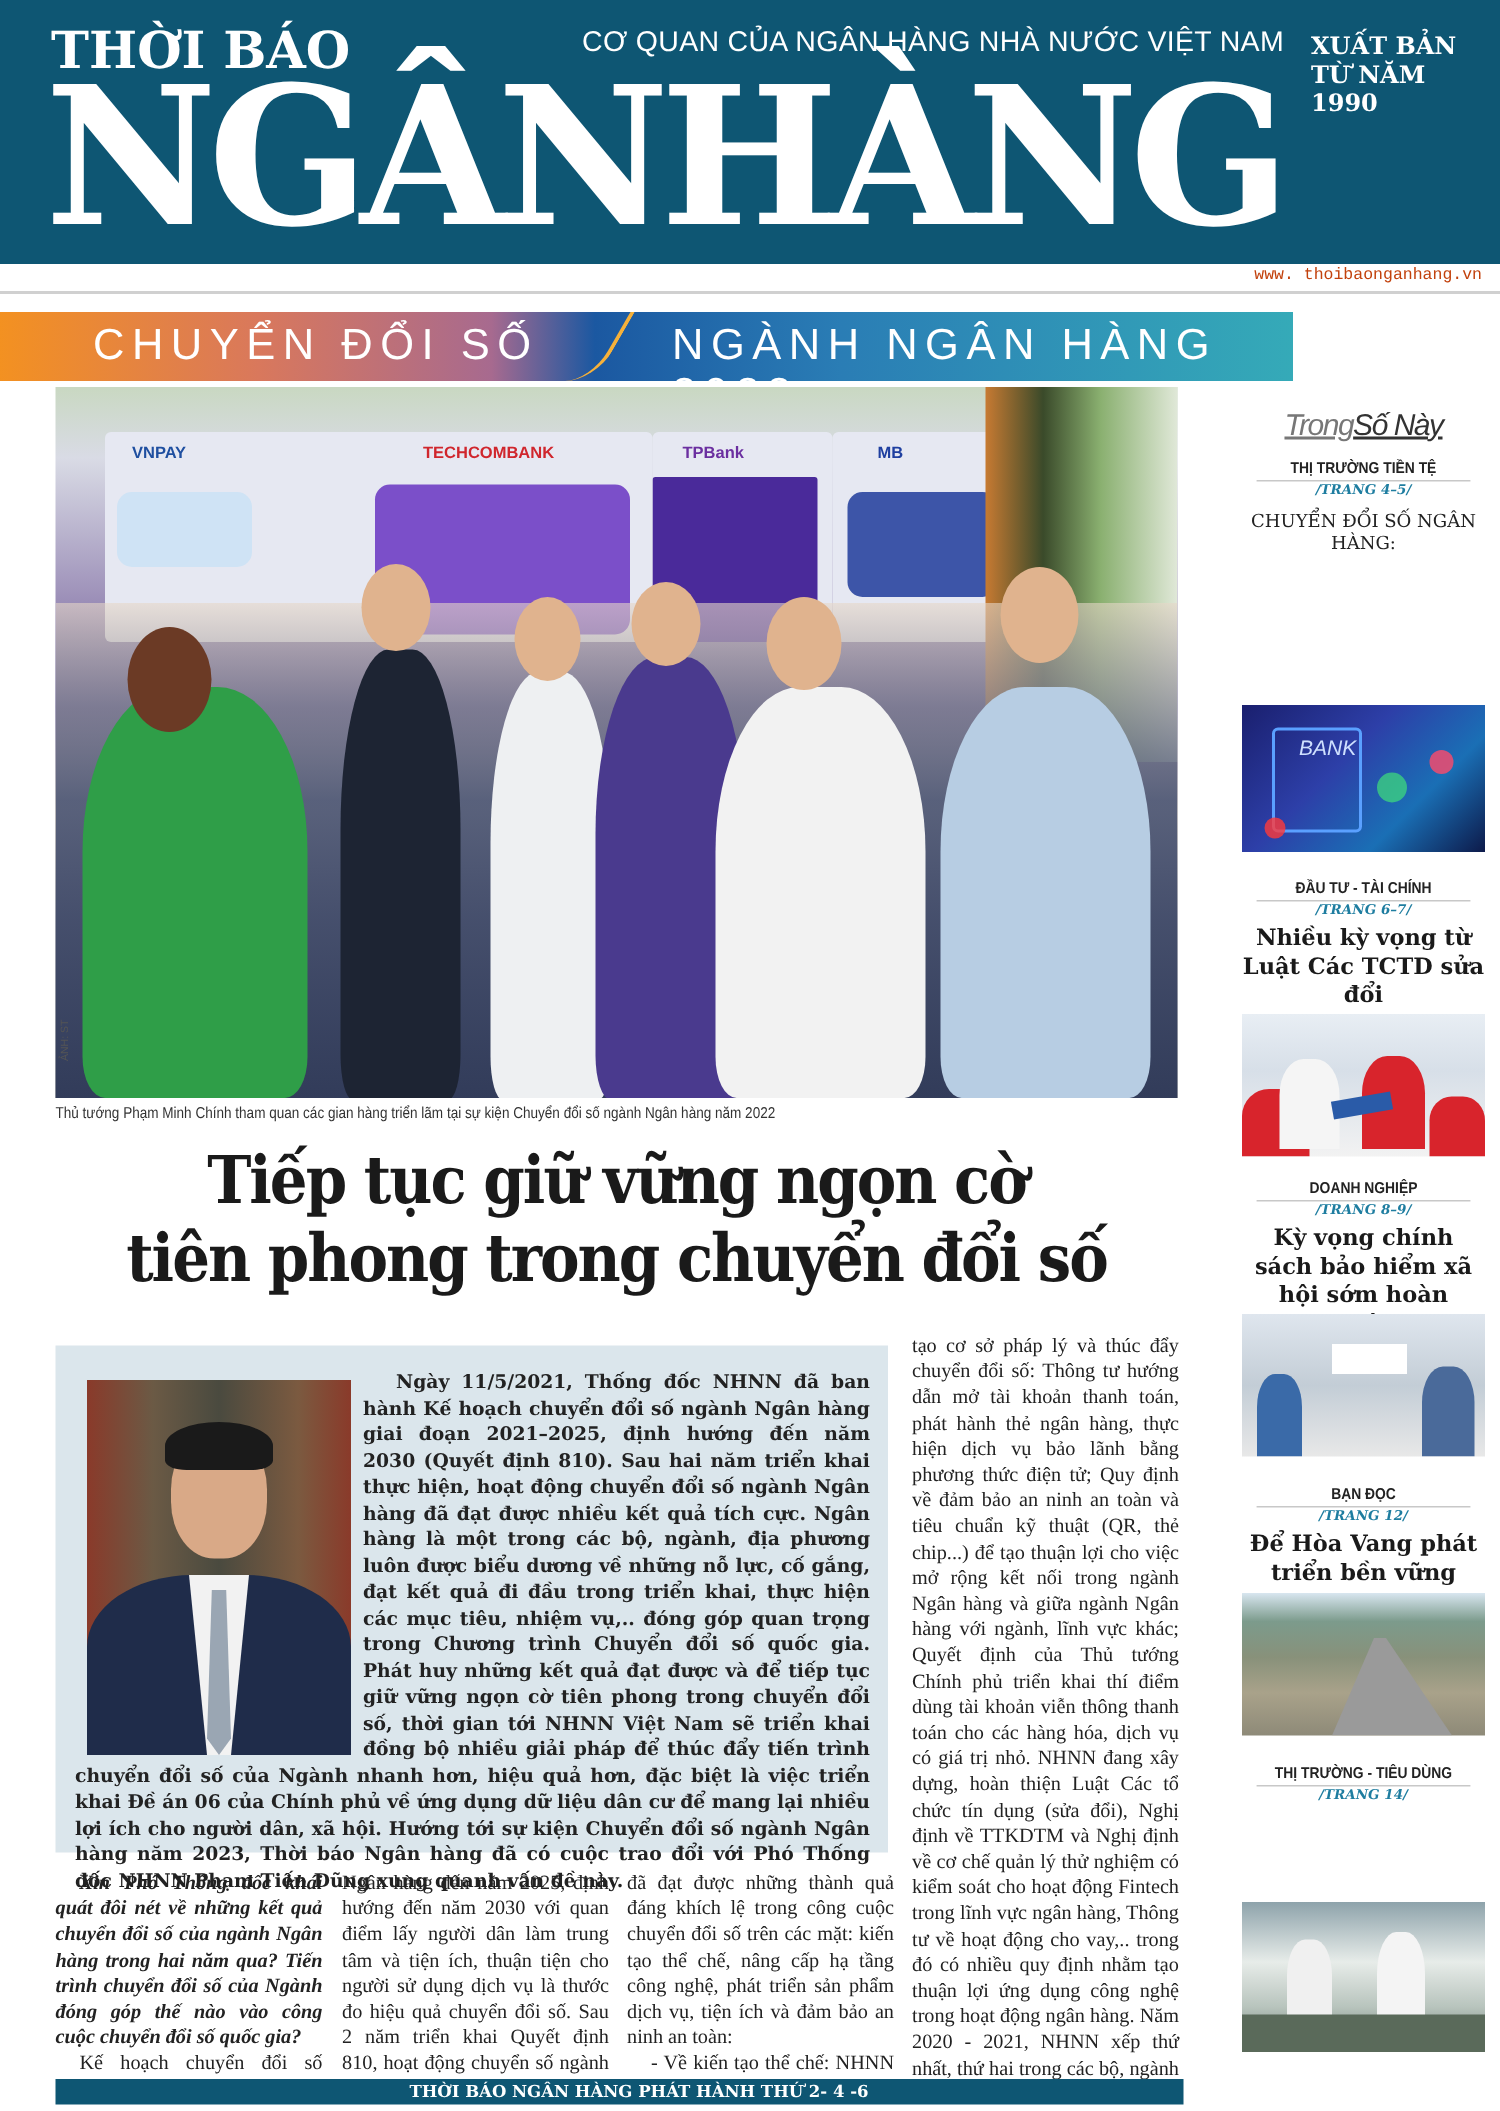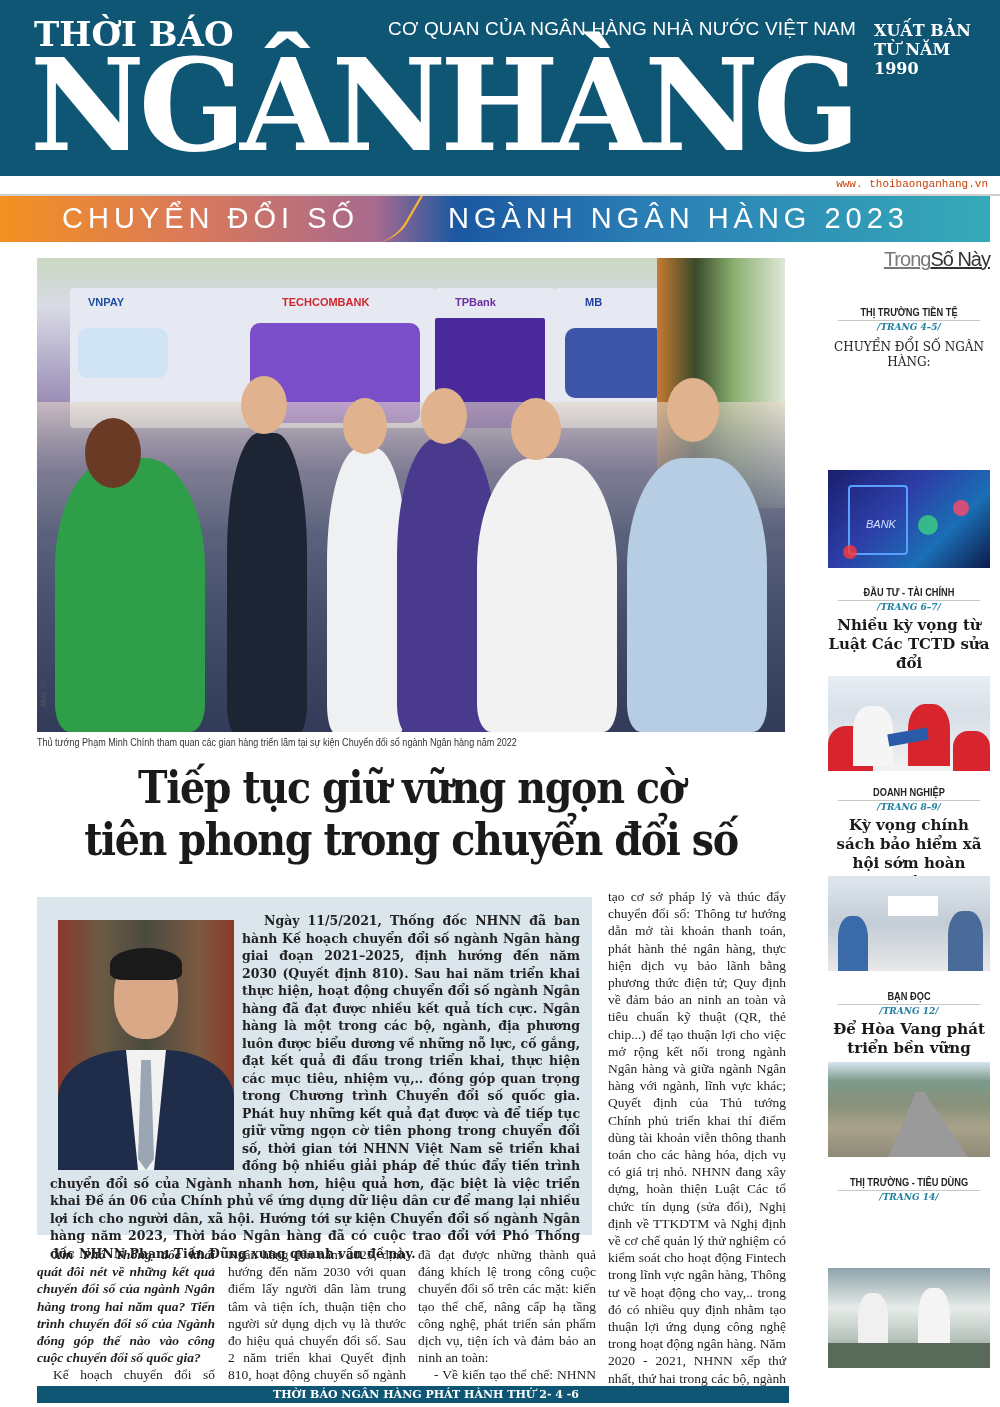--- a/index.html
+++ b/index.html
@@ -9,21 +9,21 @@
   .mh-big { position: absolute; left: 30px; top: 40px; color: #fff; font-family: "DejaVu Serif", serif; font-weight: bold; font-size: 128px; line-height: 130px; letter-spacing: -6px; transform: scaleX(0.98); transform-origin: left; }
   .mh-agency { position: absolute; left: 388px; top: 18px; color: #fff; font-family: "Liberation Sans", sans-serif; font-size: 19px; letter-spacing: 0.2px; }
   .mh-since { position: absolute; left: 874px; top: 21px; color: #fff; font-family: "DejaVu Serif", serif; font-weight: bold; font-size: 16px; }
   .mh-issue { position: absolute; right: 25px; top: 66px; color: #fff; text-align: right; font-family: "Liberation Sans", sans-serif; }
   .mh-issue .row1 { font-size: 13px; }
   .mh-issue .row1 b { font-size: 24px; font-weight: bold; }
   .mh-issue .day { font-family: "DejaVu Serif", serif; font-weight: bold; font-size: 22px; margin-top: -2px; }
   .mh-issue .date { font-size: 13px; margin-top: 2px; }
   .web { position: absolute; right: 12px; top: 178px; font-family: Liberation Mono, monospace; font-size: 11px; color: #c2410c; }
   .rule-top { position: absolute; left: 0; top: 194px; width: 1000px; height: 2px; background: #d0d0d0; }
-  .banner { position: absolute; left: 0; top: 196px; width: 990px; height: 46px; background: linear-gradient(90deg, #f39121 0%, #d9785c 20%, #a76a8f 38%, #1b58a1 46%, #2a7db5 65%, #35aab8 100%); }
+  .banner { position: absolute; left: 0; top: 208px; width: 862px; height: 46px; background: linear-gradient(90deg, #f39121 0%, #d9785c 20%, #a76a8f 38%, #1b58a1 46%, #2a7db5 65%, #35aab8 100%); }
   .banner .l { position: absolute; left: 62px; top: 6px; color: #fff; font-family: "Liberation Sans", sans-serif; font-size: 29px; letter-spacing: 5px; }
   .banner .r { position: absolute; left: 448px; top: 6px; color: #fff; font-family: "Liberation Sans", sans-serif; font-size: 29px; letter-spacing: 5px; }
   .banner .slash { position: absolute; left: 380px; top: 0; width: 30px; height: 46px; border-right: 3px solid #f6b13a; transform: skewX(-30deg); border-radius: 0 0 20px 0; }
   .photo-main { position: absolute; left: 37px; top: 258px; width: 748px; height: 474px; background: linear-gradient(180deg, #c9d8c2 0%, #d9dbe5 10%, #9c8fb8 30%, #5a4f8a 45%, #b2a89e 60%, #6b6d7e 75%, #3e4553 100%); overflow: hidden; }
   .photo-main .booth { position: absolute; top: 30px; height: 140px; background: #e6e8f2; border-radius: 4px; margin-left: 33px; }
   .photo-main .blabel { position: absolute; top: 8px; font-family: "Liberation Sans", sans-serif; font-weight: bold; font-size: 11px; }
   .photo-main .screen { position: absolute; background: #7b4fc9; border-radius: 10px; }
   .photo-main .crowd { position: absolute; left: 0; bottom: 0; width: 100%; height: 330px; background: linear-gradient(180deg, rgba(230,215,200,0.6) 0%, rgba(80,90,120,0.9) 40%, rgba(50,60,90,1) 100%); }
   .photo-main .person { position: absolute; border-radius: 40% 40% 10% 10%; }
   .photo-main .face { position: absolute; border-radius: 50%; background: #e0b38e; }
@@ -37,21 +37,21 @@
   .portrait .suit { position: absolute; left: 0; top: 130px; width: 176px; height: 120px; background: #1f2c4a; border-radius: 40% 40% 0 0; }
   .portrait .shirt { position: absolute; left: 68px; top: 130px; width: 40px; height: 120px; background: #f2f2f2; clip-path: polygon(0 0, 100% 0, 70% 100%, 30% 100%); }
   .portrait .tie { position: absolute; left: 80px; top: 140px; width: 16px; height: 110px; background: #9aa6b3; clip-path: polygon(20% 0, 80% 0, 100% 90%, 50% 100%, 0 90%); }
   .lead-text { position: absolute; left: 50px; top: 912px; width: 530px; font-family: "DejaVu Serif", serif; font-weight: bold; font-size: 12.5px; line-height: 17.5px; color: #222; text-align: justify; }
   .lead-text .float { float: left; width: 192px; height: 262px; }
   .lead-text p { text-indent: 22px; }
   .col { position: absolute; font-family: "Liberation Serif", serif; font-size: 13.5px; line-height: 17.2px; color: #222; text-align: justify; }
   .col p { text-indent: 16px; }
   .col .q { font-style: italic; font-weight: bold; }
   .footer { position: absolute; left: 37px; top: 1386px; width: 752px; height: 17px; background: #0e5673; color: #fff; text-align: right; padding-right: 210px; font-family: "DejaVu Serif", serif; font-weight: bold; font-size: 11px; line-height: 17px; }
-  .side { position: absolute; left: 828px; top: 248px; width: 162px; text-align: right; }
+  .side { position: absolute; left: 828px; top: 273px; width: 162px; text-align: center; font-style: italic; }
   .side-title { font-family: "Liberation Sans", sans-serif; font-size: 20px; color: #333; letter-spacing: -1px; }
   .side-title .a { color: #777; text-decoration: underline; text-decoration-color: #777; }
   .side-title .b { color: #333; text-decoration: underline; }
   .sec { position: absolute; left: 828px; width: 162px; text-align: center; }
   .sec .cat { font-family: "Liberation Sans", sans-serif; font-weight: bold; font-size: 10.5px; color: #222; border-bottom: 1px solid #c8c8c8; padding-bottom: 2px; transform: scaleX(0.88); }
   .sec .pg { font-family: "DejaVu Serif", serif; font-weight: bold; font-style: italic; font-size: 9px; color: #1e7da0; margin-top: 1px; }
   .sec .kicker { font-family: "DejaVu Serif", serif; font-size: 12px; color: #222; line-height: 15px; margin-top: 8px; }
   .sec .title { font-family: "DejaVu Serif", serif; font-weight: bold; font-size: 15px; line-height: 19px; color: #1a1a1a; margin-top: 4px; }
   .thumb { position: absolute; left: 828px; width: 162px; }
   .t1 { top: 470px; height: 98px; background: linear-gradient(135deg, #1a1f6e 0%, #2d3fa8 40%, #1a6fb5 70%, #0d1a4a 100%); overflow: hidden; }
@@ -154,21 +154,21 @@
   <div class="side-title"><span class="a">Trong</span><span class="b">Số Này</span></div>
 </div>
 
 <div class="sec" style="top:306px;">
   <div class="cat">THỊ TRƯỜNG TIỀN TỆ</div>
   <div class="pg">/TRANG 4–5/</div>
   <div class="kicker">CHUYỂN ĐỔI SỐ NGÂN HÀNG:</div>
 </div>
 <div class="thumb t1">
   <div class="glow" style="left:20px;top:15px;width:60px;height:70px;border:2px solid #5aa0ff;border-radius:4px;"></div>
-  <span style="position:absolute;left:38px;top:20px;color:#cfe0ff;font-family:'Liberation Sans',sans-serif;font-size:11px;font-style:italic;margin-top:28px;">BANK</span>
+  <span style="position:absolute;left:38px;top:20px;color:#cfe0ff;font-family:'Liberation Sans',sans-serif;font-size:14px;font-style:italic;">BANK</span>
   <div class="glow" style="left:90px;top:45px;width:20px;height:20px;background:#3ee07a;opacity:0.7;"></div>
   <div class="glow" style="left:125px;top:30px;width:16px;height:16px;background:#ff4a6a;opacity:0.8;"></div>
   <div class="glow" style="left:15px;top:75px;width:14px;height:14px;background:#ff3a3a;opacity:0.8;"></div>
 </div>
 
 <div class="sec" style="top:586px;">
   <div class="cat">ĐẦU TƯ - TÀI CHÍNH</div>
   <div class="pg">/TRANG 6–7/</div>
   <div class="title">Nhiều kỳ vọng từ Luật Các TCTD sửa đổi</div>
 </div>

